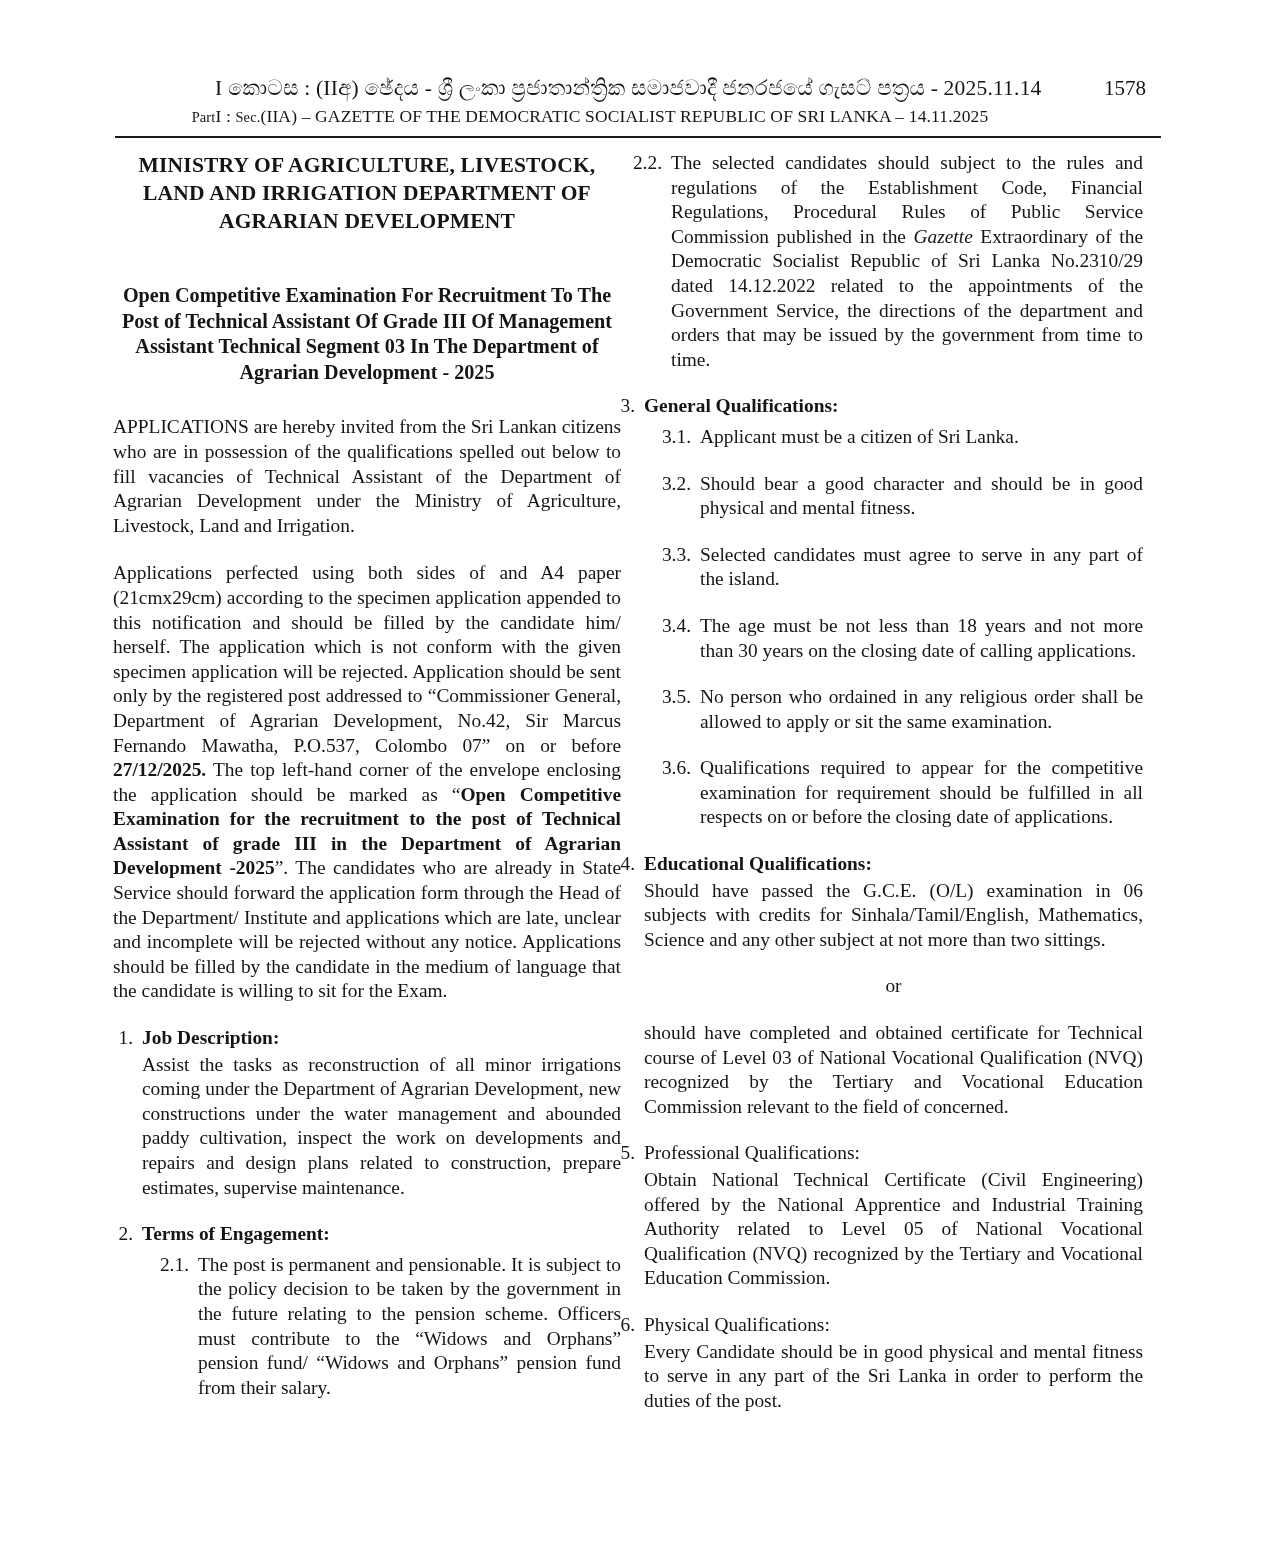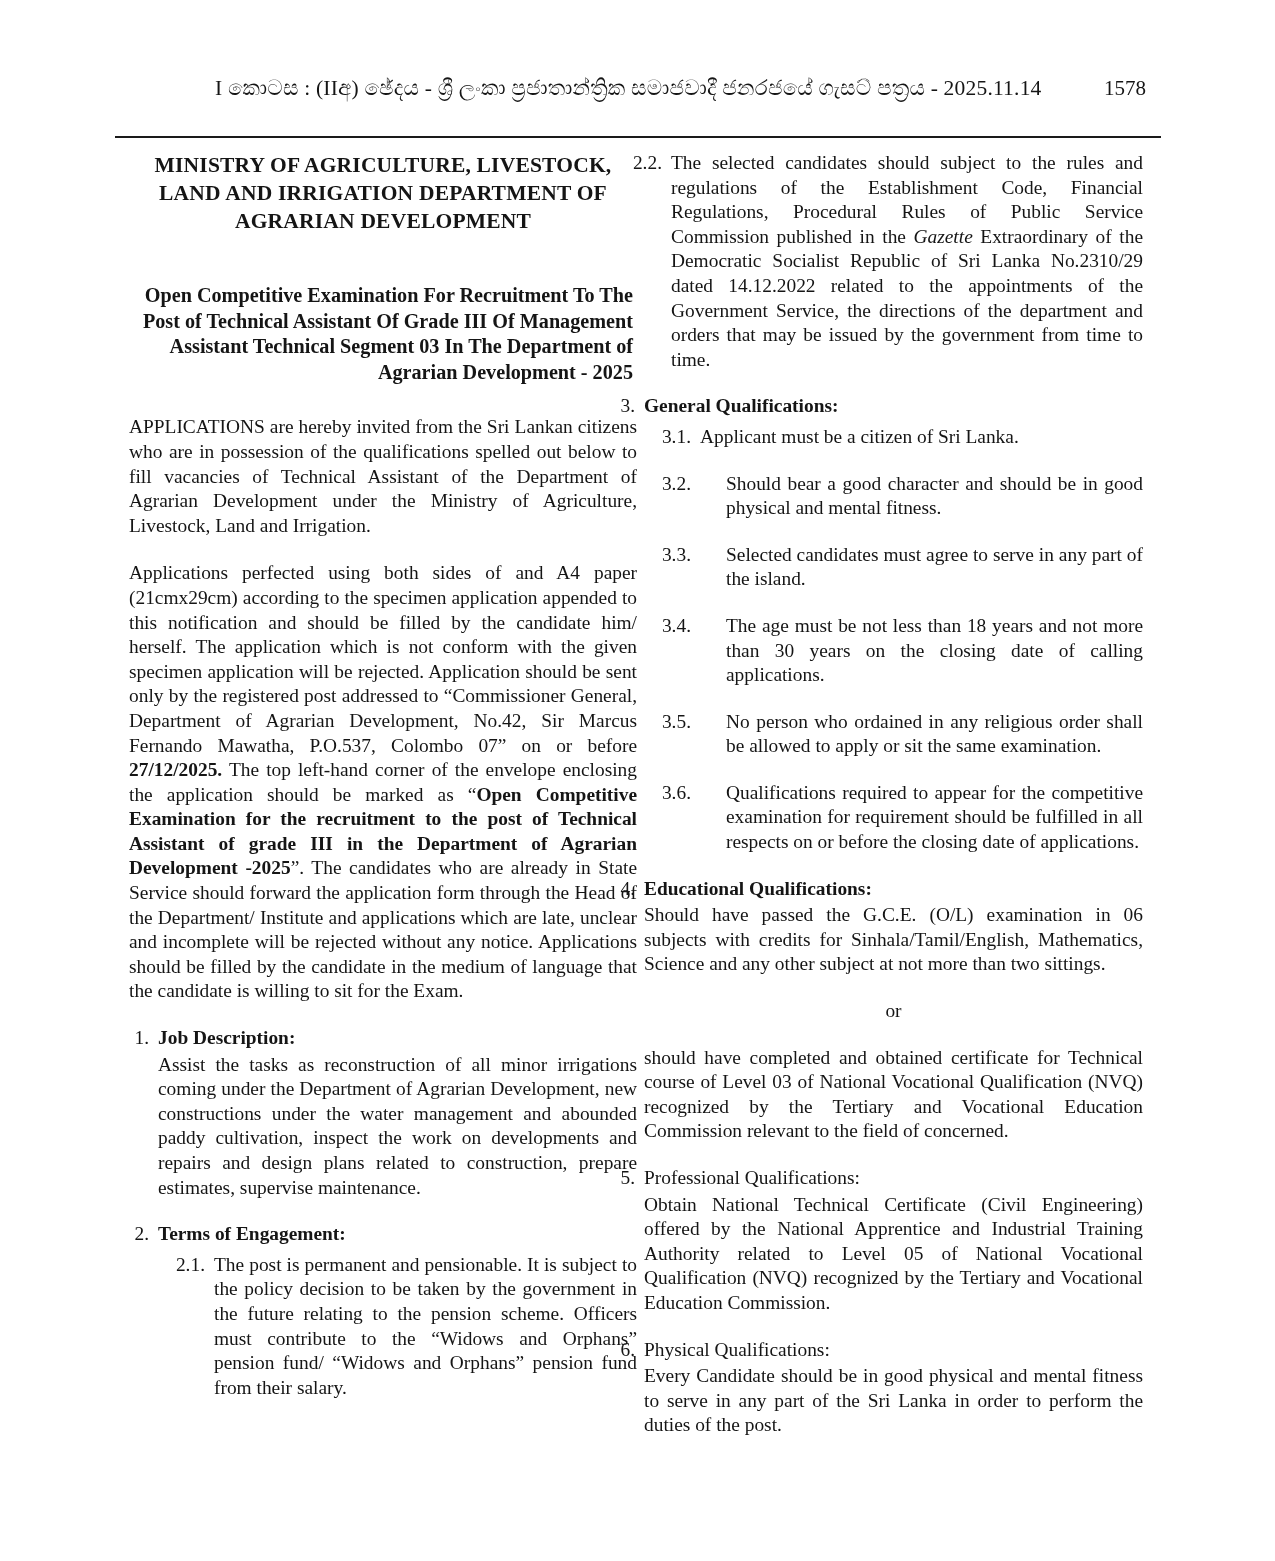--- a/index.html
+++ b/index.html
@@ -68,35 +68,35 @@
 
   
   .col {
     position: absolute;
     top: 148px;
     font-size: 19.4px;
     line-height: 24.6px;
     text-align: justify;
     text-justify: inter-word;
   }
-  .col-left  { left: 113px;  width: 508px; margin-left: 16px; }
+  .col-left  { left: 113px;  width: 508px; }
   .col-right { left: 615px;  width: 528px; }
 
   
   .dept-title {
     text-align: center;
     font-weight: bold;
     font-size: 21.5px;
     line-height: 28px;
     letter-spacing: 0.2px;
     margin: 3px 0 0 0;
     padding: 0 6px;
   }
   .exam-title {
-    text-align: right;
+    text-align: center;
     font-weight: bold;
     font-size: 20.2px;
     line-height: 25.6px;
     margin: 48px 0 0 0;
     padding: 0 4px;
   }
 
   p.body {
     margin: 23px 0 0 0;
   }
@@ -121,38 +121,42 @@
   .item .content {
     flex: 1 1 auto;
     text-align: justify;
   }
   .item .content.nj { text-align: left; }
   .head-bold { font-weight: bold; }
   .sub-item {
     display: flex;
     margin-top: 6px;
   }
-  .sub-gap { margin-top: 22px; gap: 26px; }
+  .sub-gap { margin-top: 22px; }
 
   .centered-or {
     text-align: center;
     margin: 22px 0 0 0;
   }
   .tight { margin-top: 2px; }
 </style>
 </head>
 <body>
 
 <div class="page">
 
   <div class="masthead">
     <div class="mast-line1">
       <span class="mast-sinhala">I කොටස : (IIඅ) ඡේදය - ශ්‍රී ලංකා ප්‍රජාතාන්ත්‍රික සමාජවාදී ජනරජයේ ගැසට් පත්‍රය - 2025.11.14</span>
       <span class="mast-pageno">1578</span>
     </div>
+    <div class="mast-line2">
+      <span class="sc">Part</span><span>I :</span>
+      <span class="sc">Sec.</span><span>(IIA) – GAZETTE OF THE DEMOCRATIC SOCIALIST REPUBLIC OF SRI LANKA – 14.11.2025</span>
+    </div>
   </div>
   <div class="rule"></div>
 
   <div class="col col-left">
 
     <div class="dept-title">MINISTRY OF AGRICULTURE, LIVESTOCK, LAND AND IRRIGATION DEPARTMENT OF AGRARIAN DEVELOPMENT</div>
 
     <div class="exam-title">Open Competitive Examination For Recruitment To The Post of Technical Assistant Of Grade III Of Management Assistant Technical Segment 03 In The Department of Agrarian Development - 2025</div>
 
     <p class="body first">APPLICATIONS are hereby invited from the Sri Lankan citizens who are in possession of the qualifications spelled out below to fill vacancies of Technical Assistant of the Department of Agrarian Development under the Ministry of Agriculture, Livestock, Land and Irrigation.</p>

